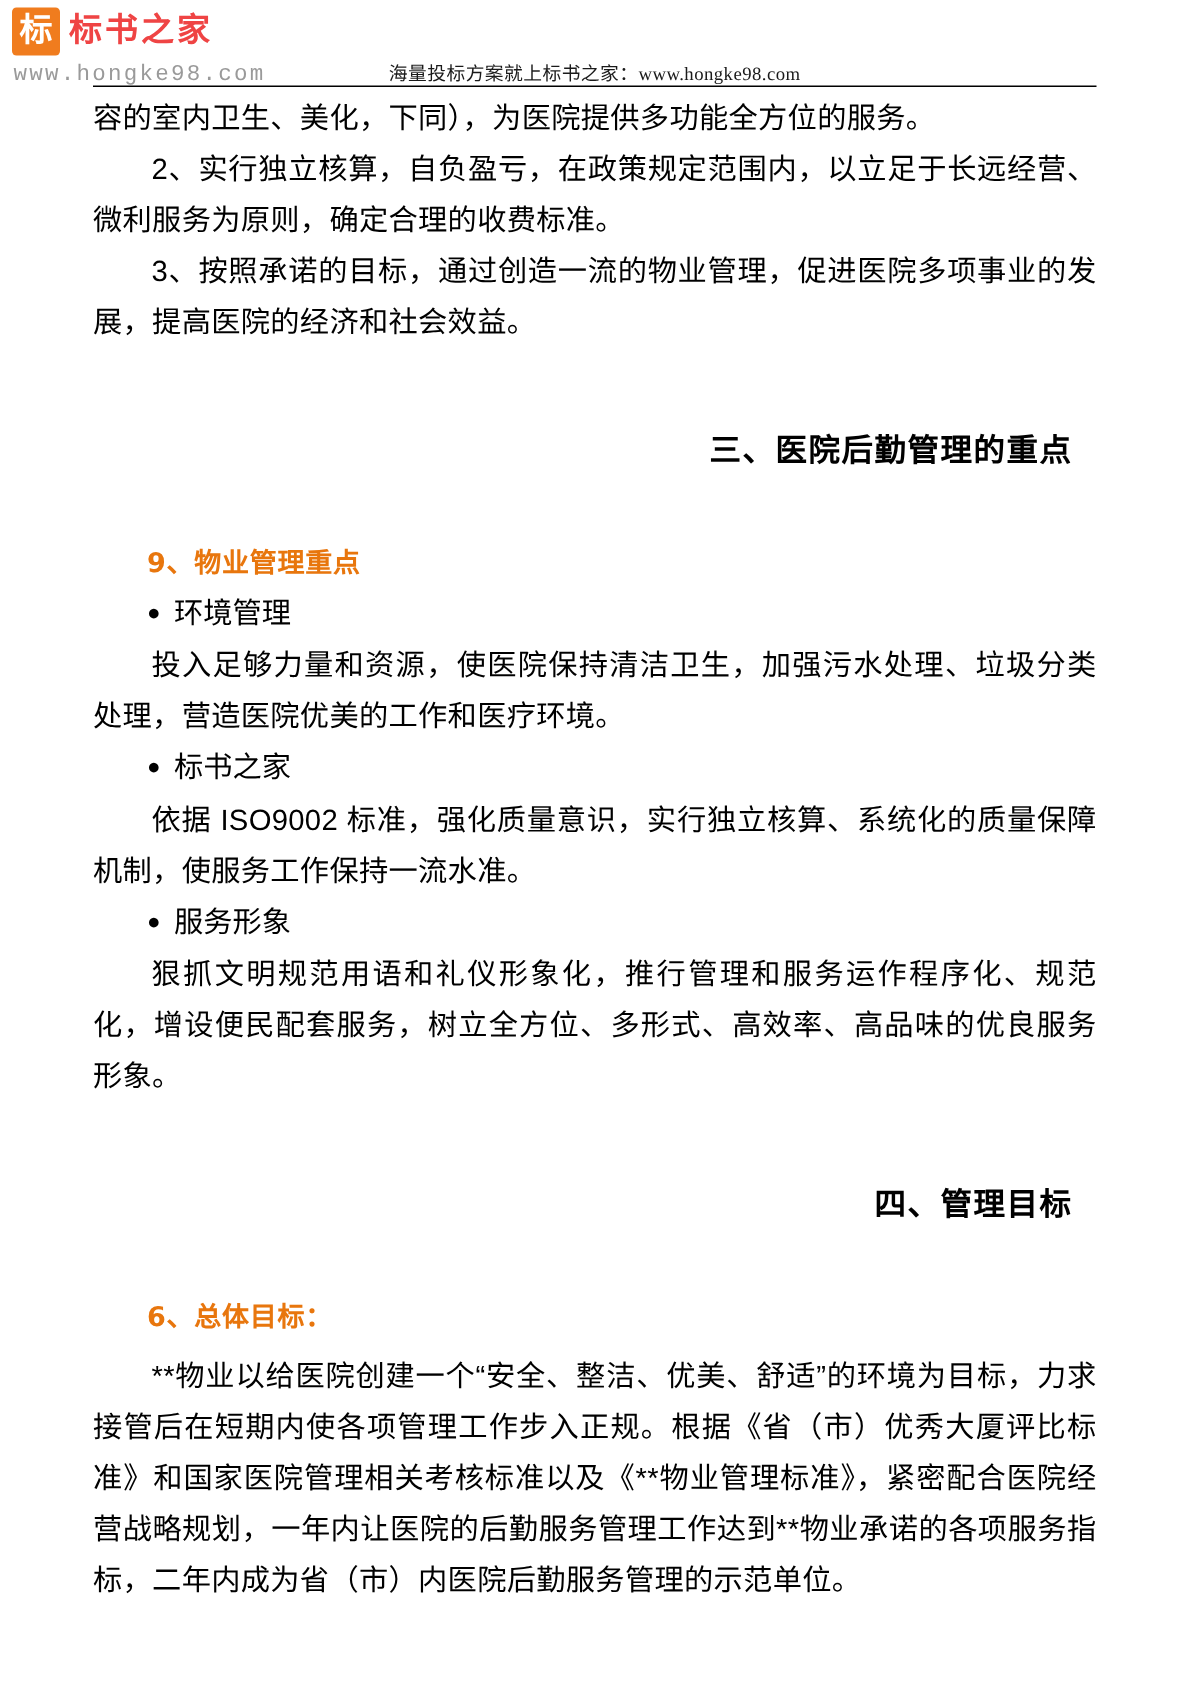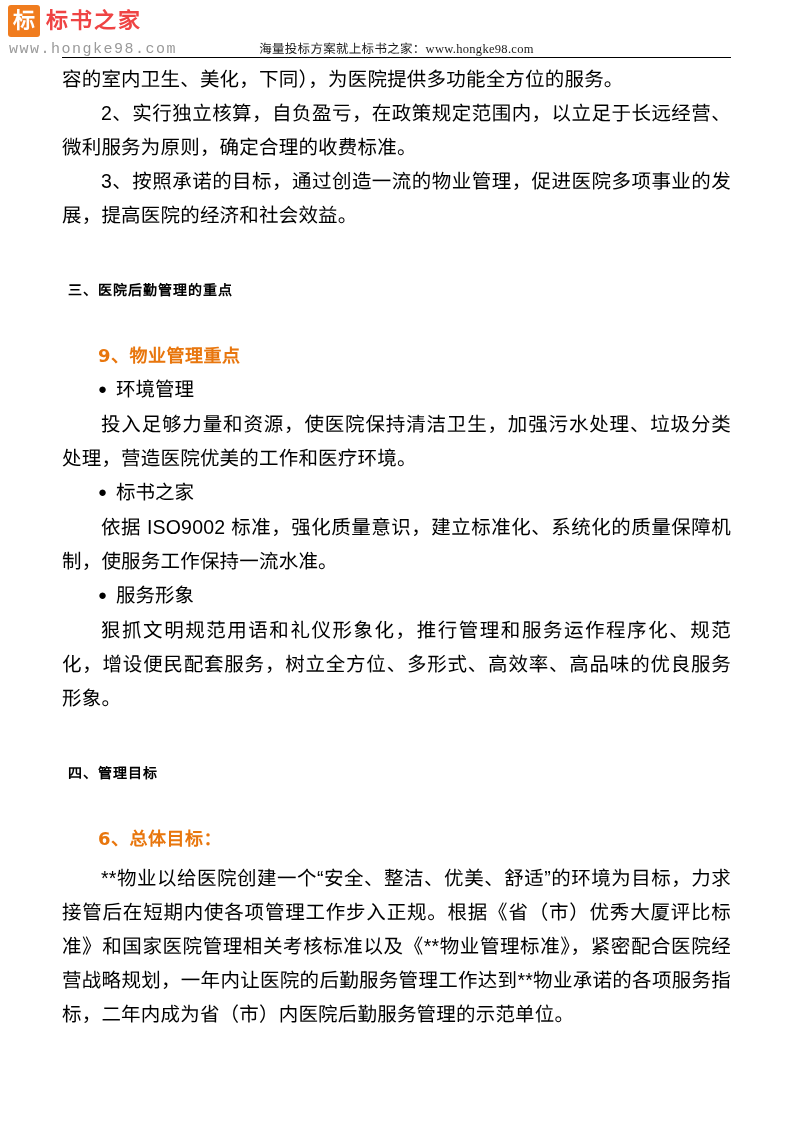--- a/index.html
+++ b/index.html
@@ -109,23 +109,23 @@
     letter-spacing: 0.2px;
     font-family: Liberation Sans, sans-serif;
   }
   p.indent {
     text-indent: 39px;
   }
   .gap-sm { height: 6px; }
   .gap-md { height: 26px; }
   .gap-lg { height: 34px; }
   h2.section {
-    margin: 6px;
-    text-align: left;
-    font-size: 14px;
+    margin: 16px;
+    text-align: right;
+    font-size: 21px;
     line-height: 36px;
     font-weight: bold;
     font-family: "DejaVu Sans", "Liberation Sans", sans-serif;
     letter-spacing: 1px;
   }
   h3.subsection {
     margin: 0;
     font-size: 18px;
     line-height: 32px;
     font-weight: bold;
@@ -178,21 +178,21 @@
     <h2 class="section">三、医院后勤管理的重点</h2>
 
     <div class="gap-md"></div>
 
     <h3 class="subsection">9、物业管理重点</h3>
 
     <p class="bullet"><span class="dot">●</span><span>环境管理</span></p>
     <p class="body indent">投入足够力量和资源，使医院保持清洁卫生，加强污水处理、垃圾分类处理，营造医院优美的工作和医疗环境。</p>
 
     <p class="bullet"><span class="dot">●</span><span>标书之家</span></p>
-    <p class="body indent">依据 ISO9002 标准，强化质量意识，建立标准化、系统化的质量保障机制，使服务工作保持一流水准。</p>
+    <p class="body indent">依据 ISO9002 标准，强化质量意识，实行独立核算、系统化的质量保障机制，使服务工作保持一流水准。</p>
 
     <p class="bullet"><span class="dot">●</span><span>服务形象</span></p>
     <p class="body indent">狠抓文明规范用语和礼仪形象化，推行管理和服务运作程序化、规范化，增设便民配套服务，树立全方位、多形式、高效率、高品味的优良服务形象。</p>
 
     <div class="gap-lg"></div>
 
     <h2 class="section">四、管理目标</h2>
 
     <div class="gap-md"></div>
 

